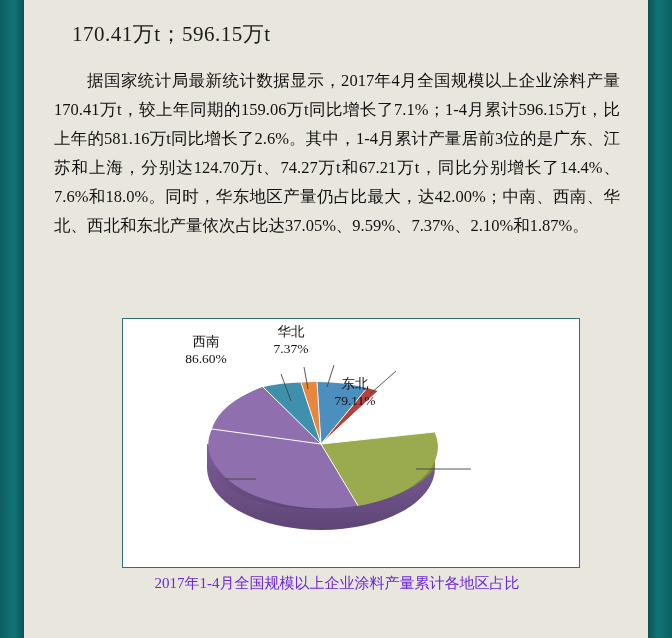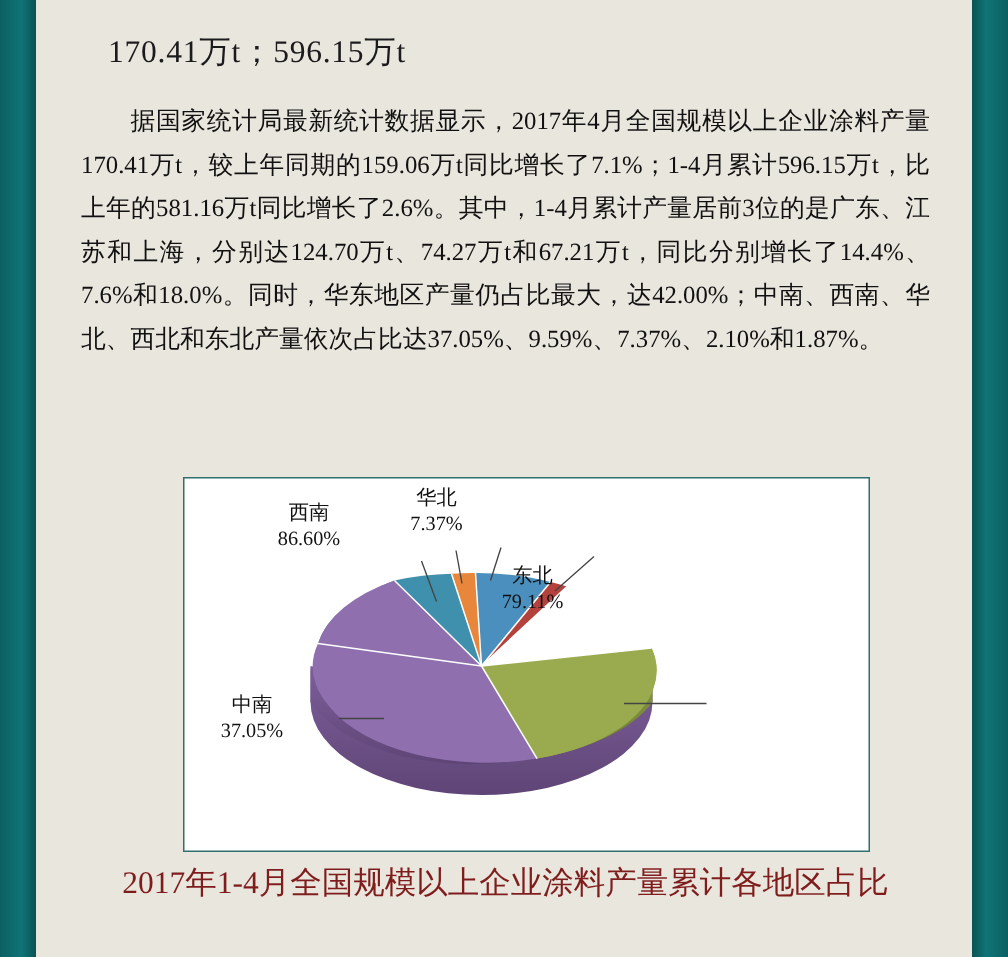--- a/index.html
+++ b/index.html
@@ -49,22 +49,22 @@
     left:98px;top:318px;
     width:456px;height:248px;
     background:#ffffff;
     border:1px solid #2f6f6f;
   }
   .caption{
     position:absolute;
     left:30px;top:574px;
     width:566px;
     text-align:center;
-    font-size:21px;
-    color:#7f1d1d;
+    font-size:15px;
+    color:#6d28d9;
   }
 
   
   .pie-wrap{position:absolute;left:0;top:0;width:456px;height:248px;padding-left:48px;}
   svg{display:block;}
 
   .lbl{
     position:absolute;
     font-size:13.5px;
     color:#111;
@@ -184,21 +184,17 @@
         <span>华北</span>
         <span class="v">7.37%</span>
       </div>
 
       <div class="lbl" style="left:202px;top:12px;width:60px;margin-top:44px;">
         <span>东北</span>
         <span class="v">79.11%</span>
       </div>
 
 
-      <div class="lbl" style="left:8px;top:142px;width:74px;">
-        <span>中南</span>
-        <span class="v">37.05%</span>
-      </div>
     </div>
   </div>
 
   <div class="caption">2017年1-4月全国规模以上企业涂料产量累计各地区占比</div>
 </div>
 
 </body></html>

